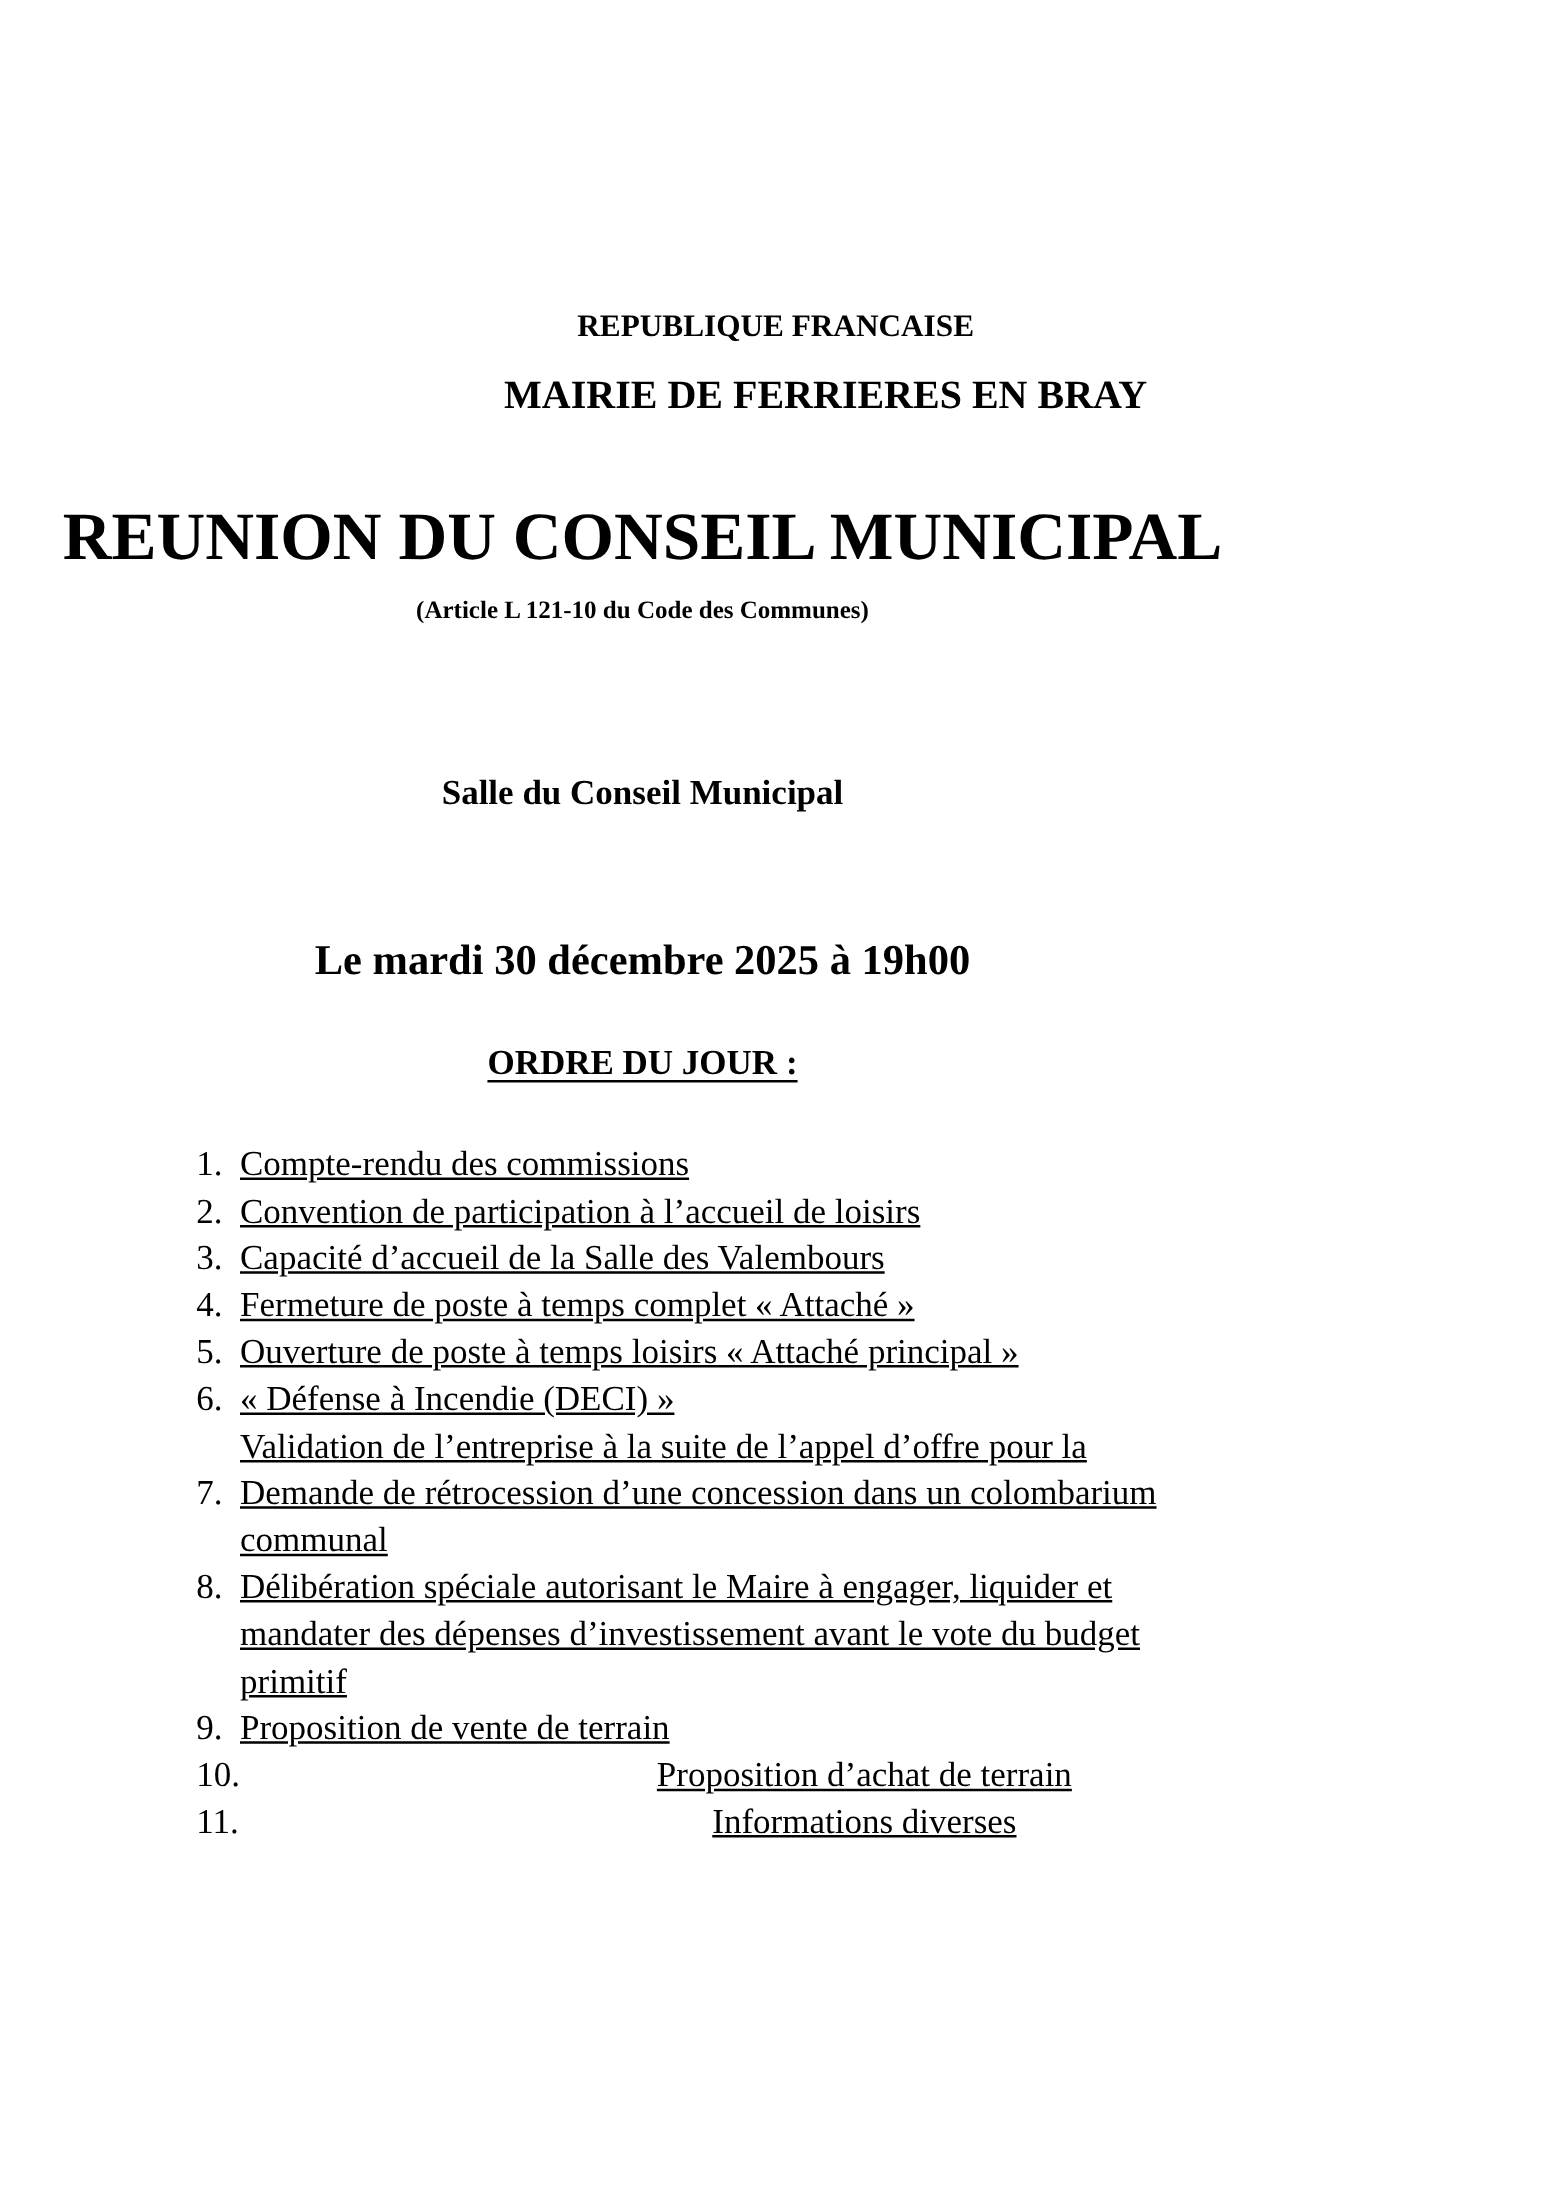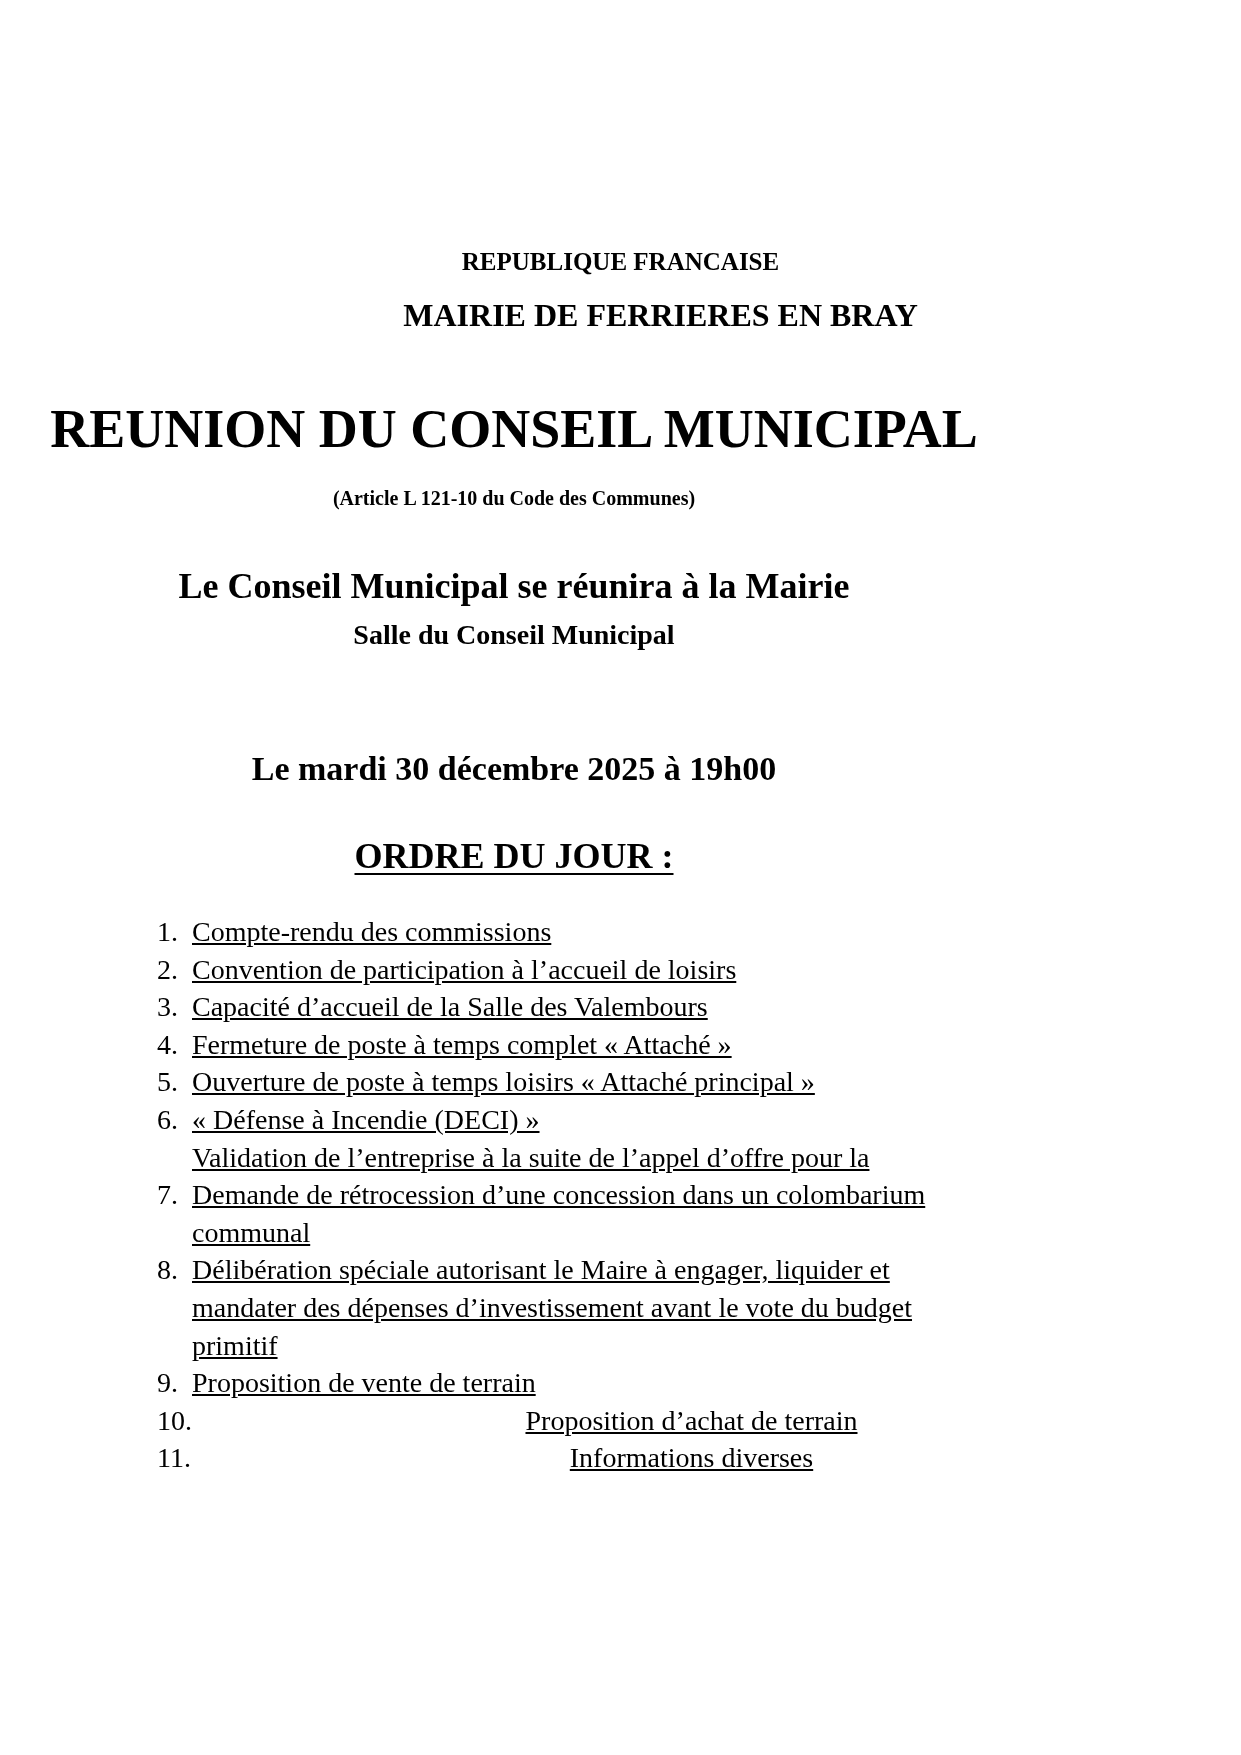--- a/index.html
+++ b/index.html
@@ -6,43 +6,42 @@
   body {
     width: 1241px; height: 1755px; position: relative; overflow: hidden;
     font-family: "Liberation Serif", "DejaVu Serif", serif; color: #000000;
   }
   .page { position: absolute; left: 0; top: 0; width: 1241px; height: 1755px; background: #ffffff; }
   .line { position: absolute; white-space: nowrap; font-weight: bold; }
   .center { left: 0; width: 1028px; text-align: center; }
   .republique { top: 248px; font-size: 25px; left: 0; width: 1241px; text-align: center; }
   .mairie { top: 297px; font-size: 32px; left: 40px; width: 1241px; text-align: center; }
   .title { top: 398px; font-size: 54px; }
-  .article { top: 487px; font-size: 20px; }
+  .article { top: 477px; font-size: 20px; }
   .convoc1 { top: 565px; font-size: 36px; }
   .convoc2 { top: 619px; font-size: 28px; }
   .date { top: 750px; font-size: 34px; }
-  .ordre { top: 835px; font-size: 36px; text-decoration: underline; text-decoration-thickness: 2px; text-underline-offset: 5px; }
+  .ordre { top: 835px; font-size: 28px; text-decoration: underline; text-decoration-thickness: 2px; text-underline-offset: 5px; }
   .agenda { position: absolute; left: 157px; top: 913px; width: 960px; margin: 0; padding: 0; list-style: none; font-size: 28px; line-height: 37.6px; font-weight: normal; }
   .agenda li { position: relative; padding-left: 35px; }
   .agenda li .num { position: absolute; left: 0; top: 0; }
   .agenda li.wide { padding-left: 109px; text-align: center; }
   .agenda li .text { display: block; text-decoration: underline; }
 </style>
 </head>
 <body>
 
 <div class="page">
 
   <div class="line republique">REPUBLIQUE FRANCAISE</div>
   <div class="line mairie">MAIRIE DE FERRIERES EN BRAY</div>
 
   <div class="line center title">REUNION DU CONSEIL MUNICIPAL</div>
   <div class="line center article">(Article L 121-10 du Code des Communes)</div>
 
-  <div class="line center convoc1">Le Conseil Municipal se réunira à la Mairie</div>
   <div class="line center convoc2">Salle du Conseil Municipal</div>
 
   <div class="line center date">Le mardi 30 décembre 2025 à 19h00</div>
 
   <div class="line center ordre">ORDRE DU JOUR :</div>
 
   <ol class="agenda">
     <li>
       <span class="num">1.</span>
       <span class="text">Compte-rendu des commissions</span>

